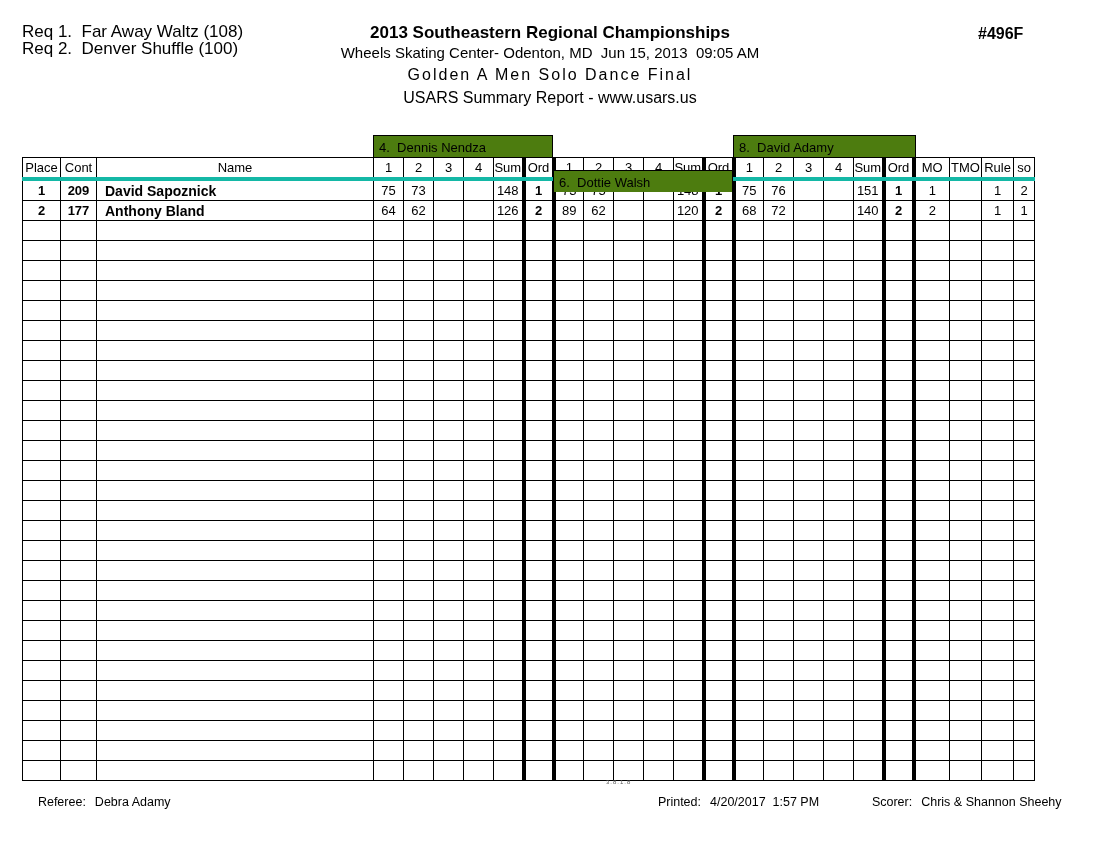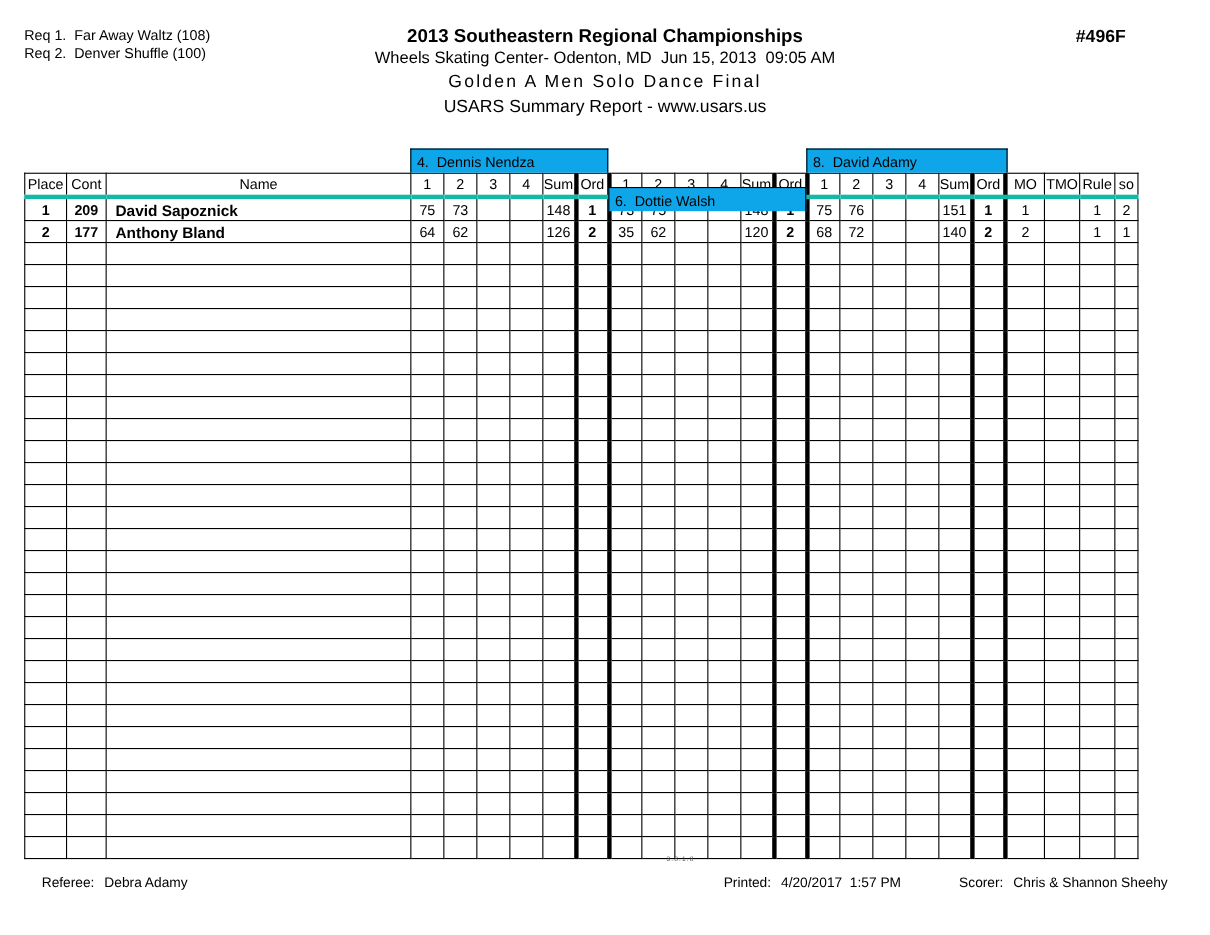--- a/index.html
+++ b/index.html
@@ -3,37 +3,37 @@
 <meta charset="utf-8">
 <style>
   html,body { margin:0; padding:0; background:#e8e8e8; }
   .page {
     position:relative; width:1100px; height:850px; background:#ffffff;
     font-family:"Liberation Sans", sans-serif; color:#000; overflow:hidden;
   }
   .pre { white-space:pre; }
 
   
-  .req-block { position:absolute; left:22px; top:23px; font-size:13px; line-height:17px; }
+  .req-block { position:absolute; left:22px; top:23px; font-size:17px; line-height:17px; }
 
   
   .title-block { position:absolute; left:0; top:22px; width:1100px; text-align:center; }
   .t1 { font-size:17px; font-weight:bold; line-height:21px; }
   .t2 { font-size:15px; line-height:20px; }
   .t3 { font-size:16px; font-weight:normal; letter-spacing:2px; line-height:24px; }
   .t4 { font-size:16px; line-height:22px; }
 
   .event-number { position:absolute; left:978px; top:25px; font-size:16px; font-weight:bold; }
 
   
   .table-wrap { position:absolute; left:22px; top:135px; width:1016px; }
   .judge-box {
     position:absolute; top:0; height:22px; border:1px solid #000; border-bottom:none;
     font-size:13px; line-height:23px; padding-left:5px; box-sizing:border-box;
-    background:#0ea5e9; white-space:pre;
+    background:#4d7c0f; white-space:pre;
   }
   table.results {
     border-collapse:collapse; table-layout:fixed; width:1012px; margin-top:22px;
   }
   .results th, .results td {
     border:1px solid #000; padding:0; height:19px; font-size:13px; font-weight:normal;
     text-align:center; vertical-align:middle; overflow:hidden; white-space:nowrap;
   }
   .results thead th { height:19px; border-bottom:4px solid #14b8a6; }
   .al { text-align:left; padding-left:3px; }
@@ -173,21 +173,21 @@
           <td class="b">177</td>
           <td class="name">Anthony Bland</td>
 
           <td>64</td>
           <td>62</td>
           <td></td>
           <td></td>
           <td>126</td>
           <td class="ord b">2</td>
 
-          <td>35</td>
+          <td>89</td>
           <td>62</td>
           <td></td>
           <td></td>
           <td>120</td>
           <td class="ord b">2</td>
 
           <td>68</td>
           <td>72</td>
           <td></td>
           <td></td>

